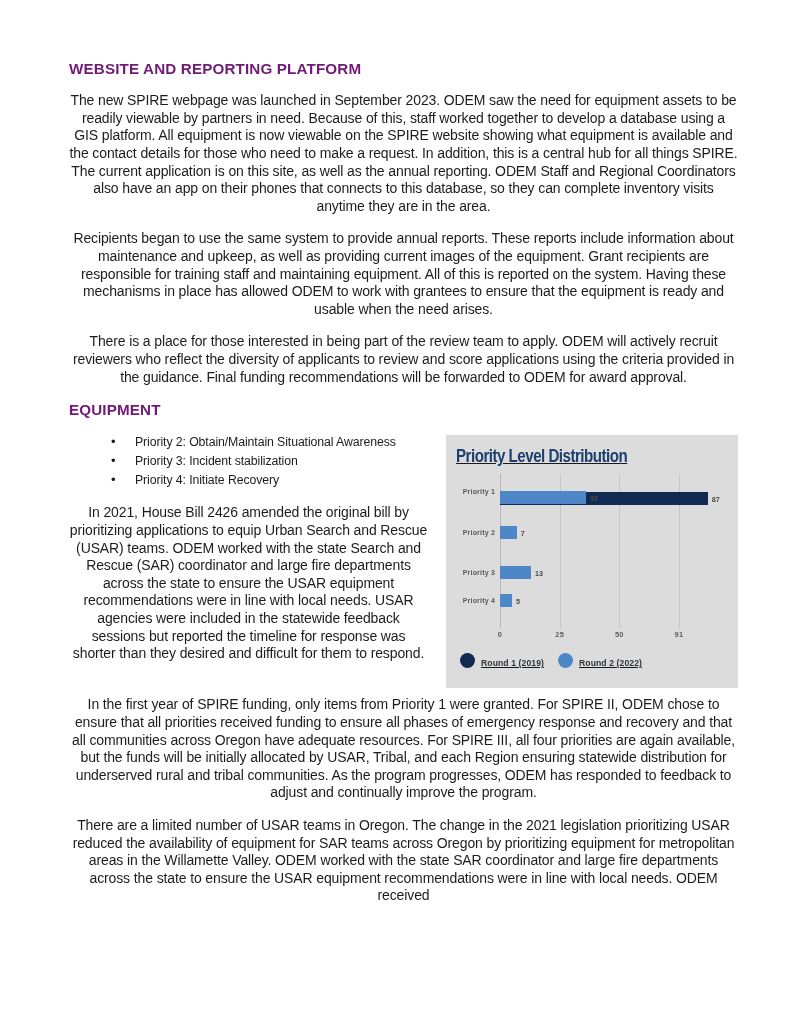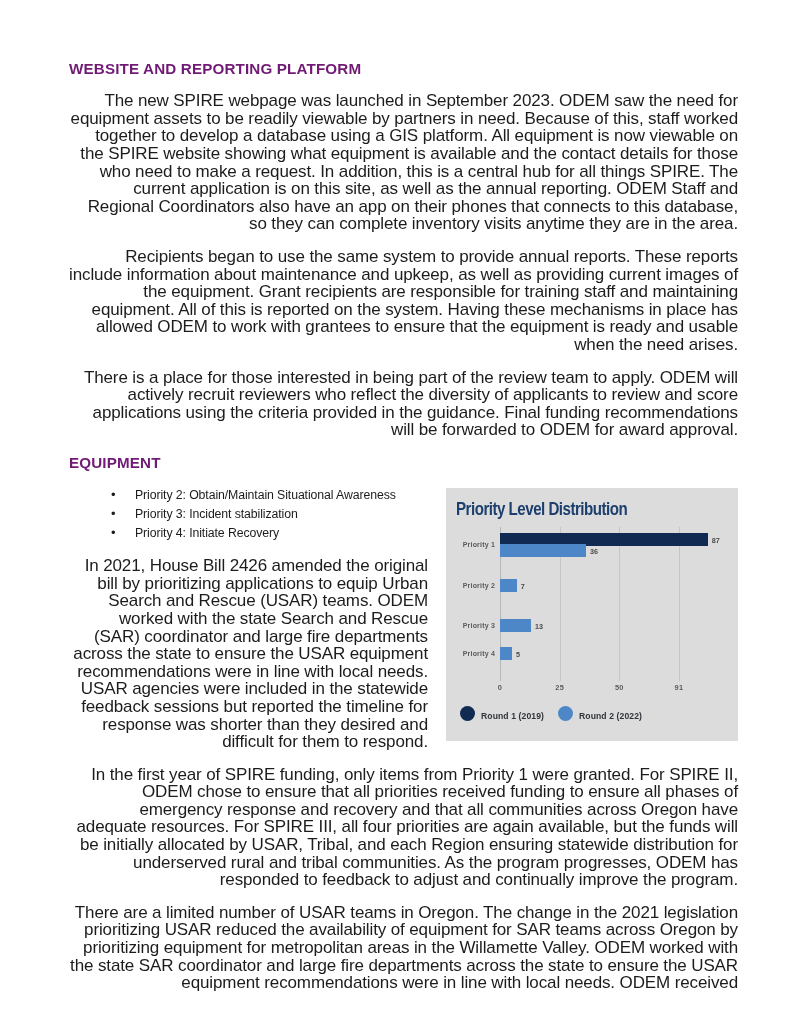--- a/index.html
+++ b/index.html
@@ -29,25 +29,25 @@
     color: #701a75;
     letter-spacing: 0.15px;
     margin: 0 0 14px 0;
     line-height: 1.2;
   }
   .heading-equipment {
     margin-top: 30px;
   }
   p.body-text {
     font-family: "Liberation Sans", sans-serif;
-    font-size: 17px;
+    font-size: 14px;
     line-height: 17.6px;
     color: #1c1c1c;
     margin: 0 0 15px 0;
-    text-align: right;
+    text-align: center;
     letter-spacing: -0.12px;
   }
   p.body-text.last {
     margin-bottom: 13px;
   }
   ul.priority-list {
     margin: 6px 0 14px 0;
     padding-left: 42px;
     list-style: none;
   }
@@ -80,20 +80,21 @@
 
   
   .chart {
     position: relative;
     width: 292px;
     height: 253px;
     background: #dcdcdc;
     box-sizing: border-box;
     padding: 10px 10px 20px 8px;
     font-family: "Liberation Sans", sans-serif;
+    text-decoration: underline;
   }
   .chart-title {
     font-size: 18px;
     font-weight: bold;
     color: #1d3f6e;
     letter-spacing: -0.6px;
     transform: scaleX(0.84);
     transform-origin: left center;
     white-space: nowrap;
     margin: 2px 0 8px 2px;
@@ -219,21 +220,21 @@
         <div class="chart-title">Priority Level Distribution</div>
 
         <div class="plot-area">
           <div class="axis-zero"></div>
           <div class="gridline" style="left:26.88%"></div>
           <div class="gridline" style="left:53.76%"></div>
           <div class="gridline" style="left:80.65%"></div>
 
           <div class="cat-group" style="top:2px;height:32px">
             <span class="cat-label" style="top:11px">Priority 1</span>
-            <div class="bar dark" style="top:4px;width:93.55%">
+            <div class="bar dark" style="top:16px;width:93.55%">
               <span class="bar-value">87</span>
             </div>
             <div class="bar light" style="top:15px;width:38.71%">
               <span class="bar-value">36</span>
             </div>
           </div>
 
           <div class="cat-group" style="top:52px;height:14px">
             <span class="cat-label" style="top:2px">Priority 2</span>
             <div class="bar light" style="top:0px;width:7.53%">

